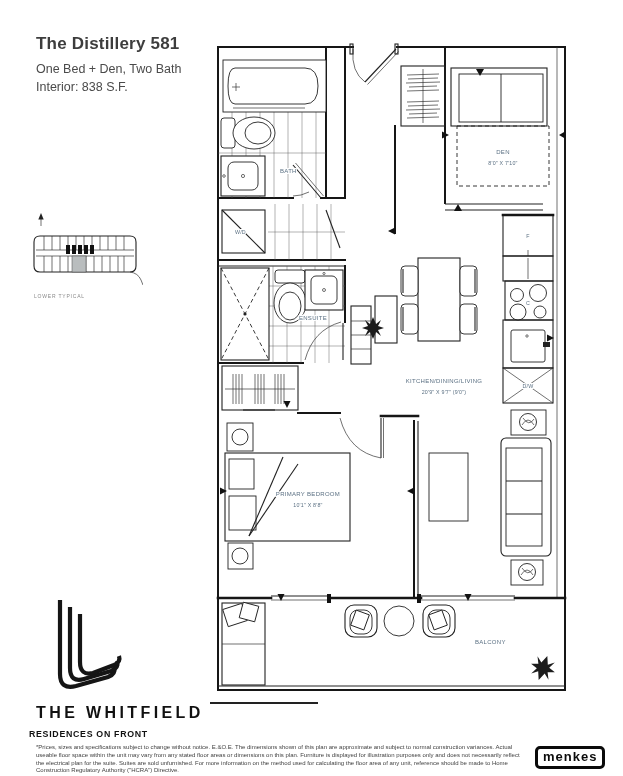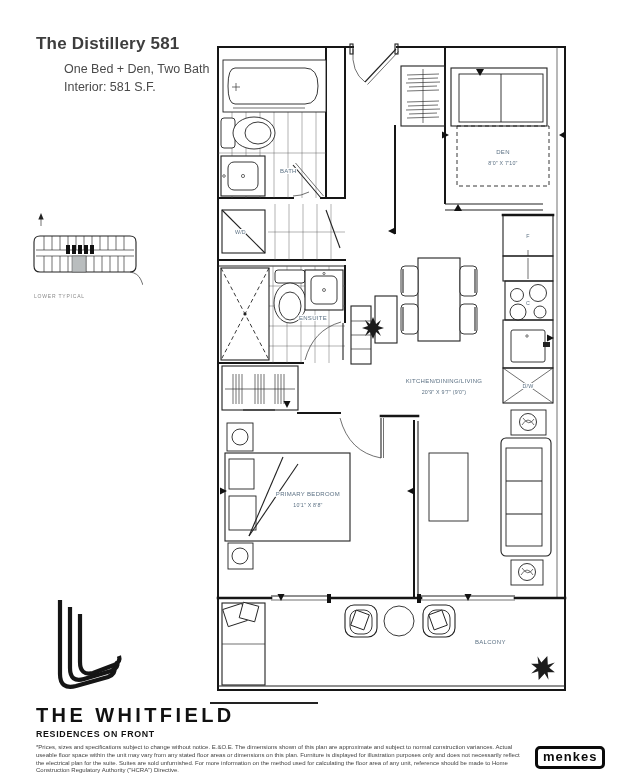--- a/index.html
+++ b/index.html
@@ -1,56 +1,56 @@
 <!DOCTYPE html>
 <html><head>
 <meta charset="utf-8">
 <style>
   html,body{margin:0;padding:0;background:#fff;}
   .page{position:relative;width:623px;height:776px;background:#ffffff;overflow:hidden;
         font-family:"Liberation Sans",sans-serif;color:#333;}
   
   .hdr{position:absolute;left:36px;top:34px;}
   .hdr-title{font-size:17px;font-weight:600;color:#3d3d3d;letter-spacing:.2px;margin-bottom:6px;}
-  .hdr-line{font-size:12.5px;color:#4a4a4a;line-height:18px;margin-left:28px;}
+  .hdr-line{font-size:12.5px;color:#4a4a4a;line-height:18px;}
   
   .keyplan{position:absolute;left:28px;top:210px;}
   
   .plan{position:absolute;left:213px;top:38px;}
   
   .w2{stroke:#161616;stroke-width:2;fill:none;stroke-linecap:square;}
   .w25{stroke:#161616;stroke-width:2.6;fill:none;stroke-linecap:square;}
   .w1{stroke:#222;stroke-width:1.1;fill:none;}
   .thin{stroke:#333;stroke-width:.7;fill:none;}
   .tile{stroke:#555;stroke-width:.45;fill:none;}
   .fixt{stroke:#222;stroke-width:1.1;fill:#fff;}
   .fixt2{stroke:#222;stroke-width:.9;fill:#fff;}
   .dash{stroke:#222;stroke-width:.9;fill:none;stroke-dasharray:4 3;}
   .lbl{fill:#5b7083;font-family:"Liberation Sans",sans-serif;font-size:6px;letter-spacing:.3px;}
   .lbl-sm{fill:#5b7083;font-family:"Liberation Sans",sans-serif;font-size:5.3px;letter-spacing:.2px;}
   .halo{paint-order:stroke;stroke:#fff;stroke-width:2px;}
   .arr{fill:#111;}
   
-  .brand{position:absolute;left:36px;top:704px;font-size:20px;font-weight:700;color:#111;letter-spacing:3.4px;}
-  .brand-sub{position:absolute;left:36px;top:729px;font-size:8.8px;font-weight:700;color:#111;letter-spacing:.7px;}
+  .brand{position:absolute;left:36px;top:704px;font-size:16px;font-weight:700;color:#111;letter-spacing:3.4px;}
+  .brand-sub{position:absolute;left:29px;top:729px;font-size:8.8px;font-weight:700;color:#111;letter-spacing:.7px;}
   .disclaimer{position:absolute;left:36px;top:744px;width:487px;font-size:6px;line-height:7.8px;color:#3f3f3f;}
   .menkes{position:absolute;left:535px;top:746px;border:3px solid #0a0a0a;border-radius:5px;
           padding:0 5px 1px 5px;font-size:13px;font-weight:800;color:#0a0a0a;letter-spacing:1px;line-height:16px;}
   .edge-line{position:absolute;left:210px;top:702px;width:108px;height:2px;background:#222;}
   .logo{position:absolute;left:50px;top:598px;}
 </style>
 </head>
 <body>
 
 <div class="page">
 
   <div class="hdr">
     <div class="hdr-title">The Distillery 581</div>
     <div class="hdr-line">One Bed + Den, Two Bath</div>
-    <div class="hdr-line">Interior: 581 S.F.</div>
+    <div class="hdr-line">Interior: 838 S.F.</div>
   </div>
 
   <svg class="keyplan" width="115" height="92" viewBox="0 0 115 92">
     <g>
       <line x1="13" y1="16" x2="13" y2="6" class="thin"></line>
       <polygon points="13,3 10.3,9.5 15.7,9.5" fill="#222"></polygon>
     </g>
     <g>
       <path d="M12,26 H102 Q108,26 108,32 V56 Q108,62 102,62 H12 Q6,62 6,56 V32 Q6,26 12,26 Z" class="w1"></path>
       <path d="M102,62 Q110,63 113,70 L115,75" class="thin"></path>

